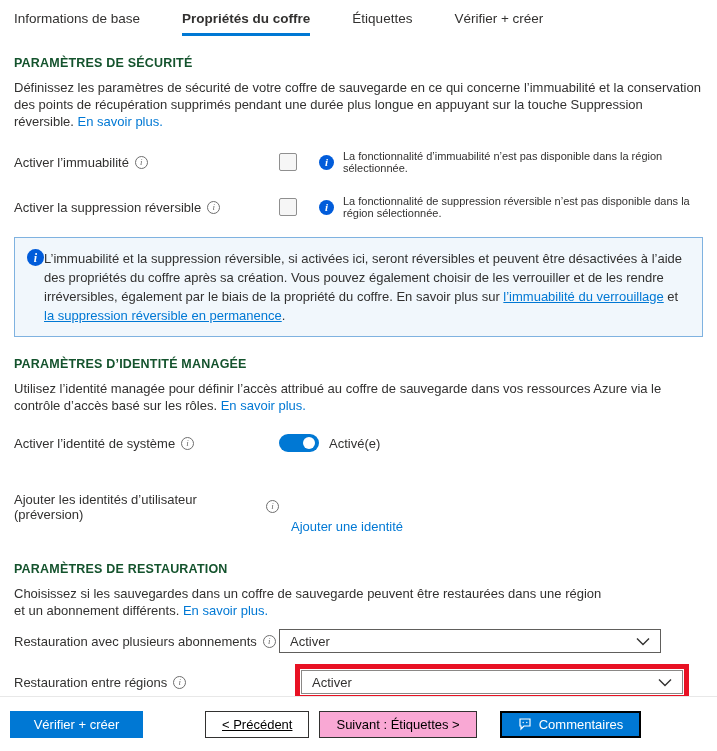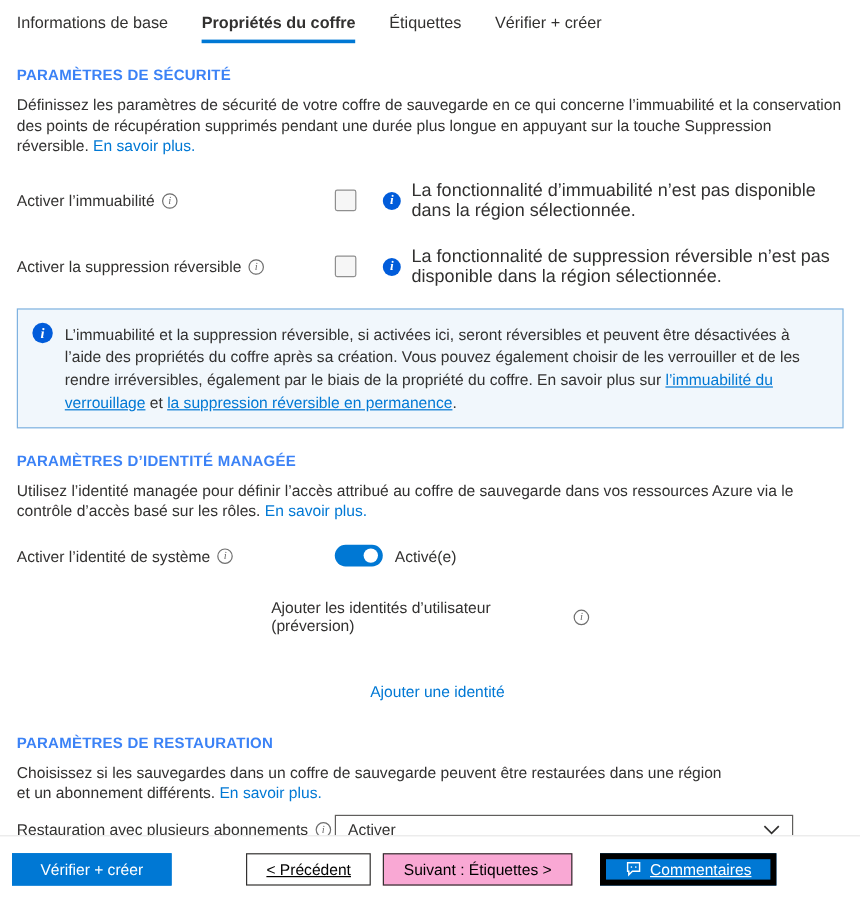--- a/index.html
+++ b/index.html
@@ -7,36 +7,36 @@
   .page {
     position:relative;
     width:717px; height:751px;
     background:#fff;
     font-family:"Liberation Sans", sans-serif;
     font-size:13px;
     color:#323130;
     overflow:hidden;
   }
   
-  .tabs { display:flex; gap:28px; padding:11px 0 0 14px; }
+  .tabs { display:flex; gap:42px; padding:11px 0 0 14px; }
   .tab { padding-bottom:7px; font-size:13.5px; color:#323130; cursor:pointer; border-bottom:3px solid transparent; }
   .tab.active { font-weight:700; border-bottom:3px solid #0078d4; }
 
   .content { padding:0 14px; }
 
-  .section-heading { font-size:12.5px; font-weight:700; color:#3b82f6; margin-top:20px; letter-spacing:.2px; }
+  .section-heading { font-size:12.5px; font-weight:700; color:#14532d; margin-top:20px; letter-spacing:.2px; }
   .desc { margin-top:9px; line-height:17px; max-width:703px; }
   .desc.narrow { max-width:600px; }
   .link { color:#0078d4; text-decoration:none; cursor:pointer; }
   .link.underline { text-decoration:underline; }
 
   
   .form-row { display:flex; align-items:center; }
   .form-label { width:265px; flex-shrink:0; font-size:13px; display:flex; align-items:center; }
-  .mt12{margin-top:20px;} .mt20{margin-top:21px;} .mt24{margin-top:20px;} .mt26{margin-top:27px;flex-direction:column;} .mt28{margin-top:28px;} .mt10{margin-top:10px;} .mt8{margin-top:11px;gap:16px;}
+  .mt12{margin-top:20px;} .mt20{margin-top:21px;} .mt24{margin-top:20px;} .mt26{margin-top:27px;} .mt28{margin-top:28px;} .mt10{margin-top:10px;} .mt8{margin-top:11px;gap:16px;}
 
   .info-outline {
     display:inline-flex; align-items:center; justify-content:center;
     width:13px; height:13px; border:1px solid #6e6e6e; border-radius:50%;
     color:#6e6e6e; font-size:9px; line-height:1; margin-left:6px; flex-shrink:0;
     font-family:"Liberation Serif", serif; font-style:italic;
   }
   .info-outline::after { content:"i"; }
 
   .info-filled {
@@ -45,26 +45,26 @@
     color:#fff; font-size:11px; font-weight:700; line-height:1; flex-shrink:0;
     font-family:"Liberation Serif", serif; font-style:italic;
   }
   .info-filled::after { content:"i"; }
   .info-filled.big { width:17px; height:17px; font-size:12px; }
 
   .checkbox {
     width:18px; height:18px; border:1px solid #8f8f8f; background:#f6f6f6;
     border-radius:2px; cursor:pointer; flex-shrink:0;
   }
-  .row-info { display:flex; align-items:center; gap:9px; margin-left:22px; font-size:15px; }
+  .row-info { display:flex; align-items:center; gap:9px; margin-left:22px; font-size:11px; }
 
   
   .infobox {
     margin-top:18px; background:#f1f7fc; border:1px solid #7fb2e0;
-    padding:11px 12px; display:flex; gap:10px; line-height:19px; max-width:703px;
+    padding:11px 12px; display:flex; line-height:19px; max-width:703px;
   }
   .infobox .text { flex:1; }
 
   
   .toggle { width:40px; height:18px; border-radius:10px; background:#0078d4; position:relative; cursor:pointer; flex-shrink:0; }
   .toggle .knob { position:absolute; top:3px; right:4px; width:12px; height:12px; border-radius:50%; background:#fff; }
   .toggle-status { margin-left:10px; }
 
   
   .select {
@@ -80,21 +80,21 @@
 
   
   .footer {
     position:absolute; left:0; right:0; bottom:0; height:55px;
     border-top:1px solid #e8e8e8; display:flex; align-items:center; background:#fff;
   }
   .btn { height:27px; font-size:13px; font-family:"Liberation Sans", sans-serif; display:inline-flex; align-items:center; justify-content:center; cursor:pointer; }
   .btn-primary { background:#0078d4; color:#fff; border:1px solid #0078d4; width:133px; margin-left:10px; }
   .btn-prev { background:#fff; border:1px solid #323130; padding:0 16px; margin-left:62px;text-decoration:underline; }
   .btn-next { background:#f9a8d4; border:1px solid #323130; padding:0 16px; margin-left:10px; }
-  .btn-feedback { background:#0078d4; color:#fff; border:5px solid #000000; padding:0 16px; margin-left:23px; gap:7px;text-decoration:underline; }
+  .btn-feedback { background:#0078d4; color:#fff; border:2px solid #000000; padding:0 16px; margin-left:23px; gap:7px; }
   .feedback-svg { width:14px; height:13px; }
 </style>
 </head>
 <body>
 
 <div class="page">
 
   <div class="tabs">
     <div class="tab">Informations de base</div>
     <div class="tab active">Propriétés du coffre</div>

